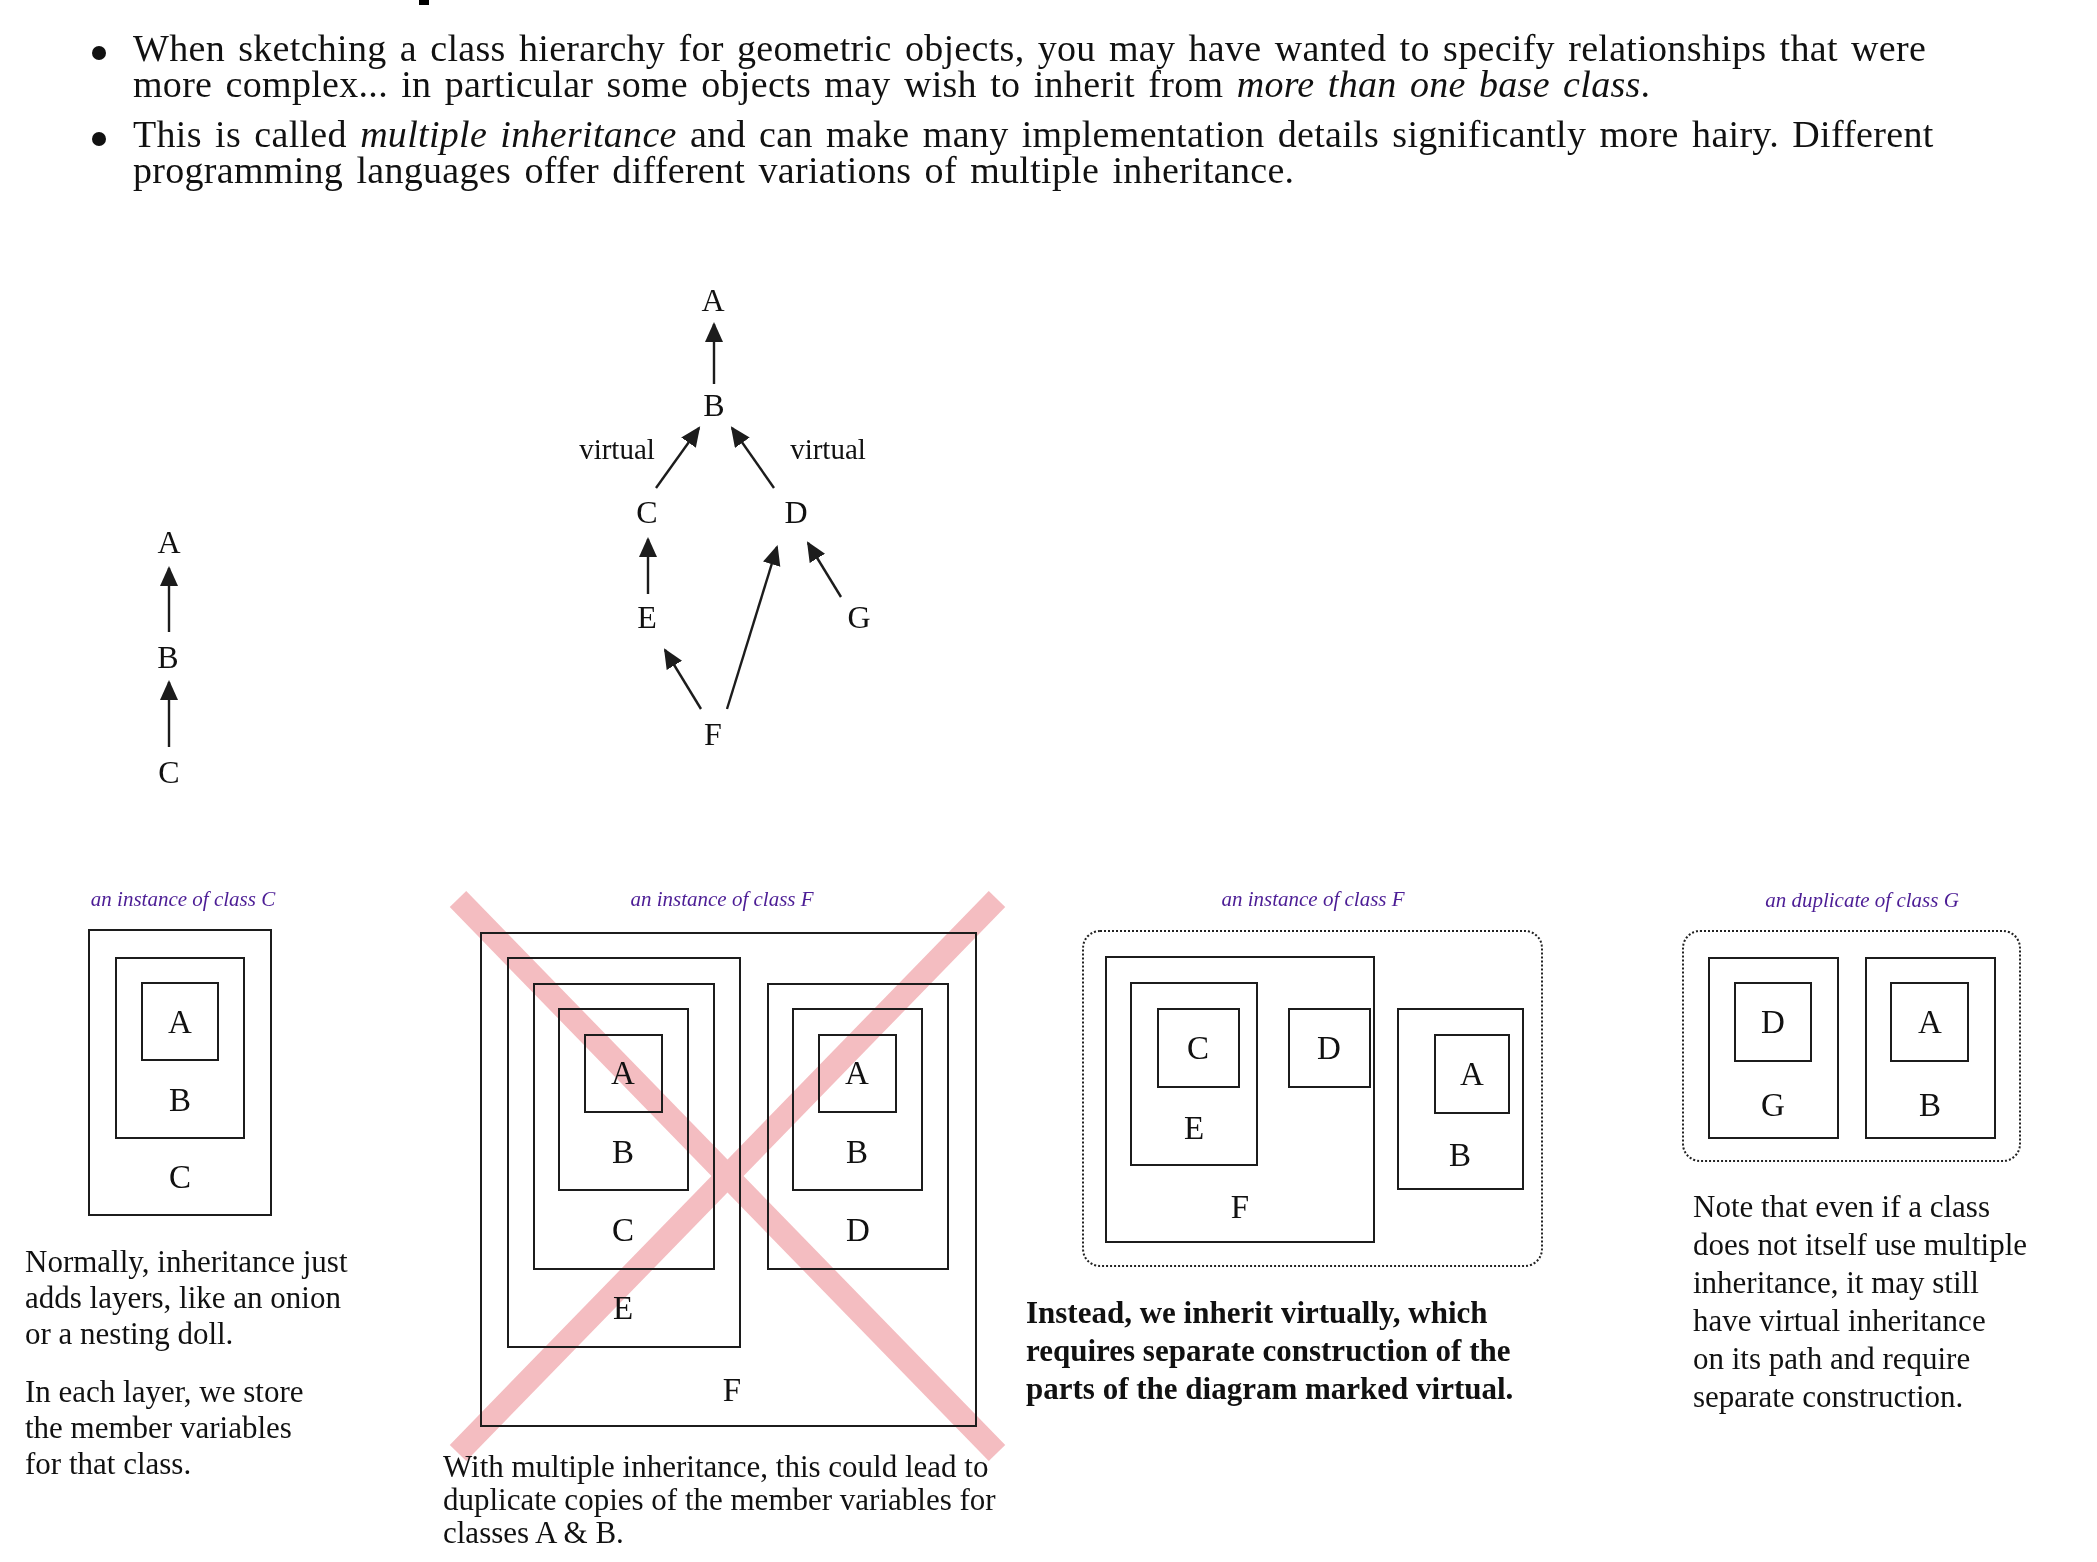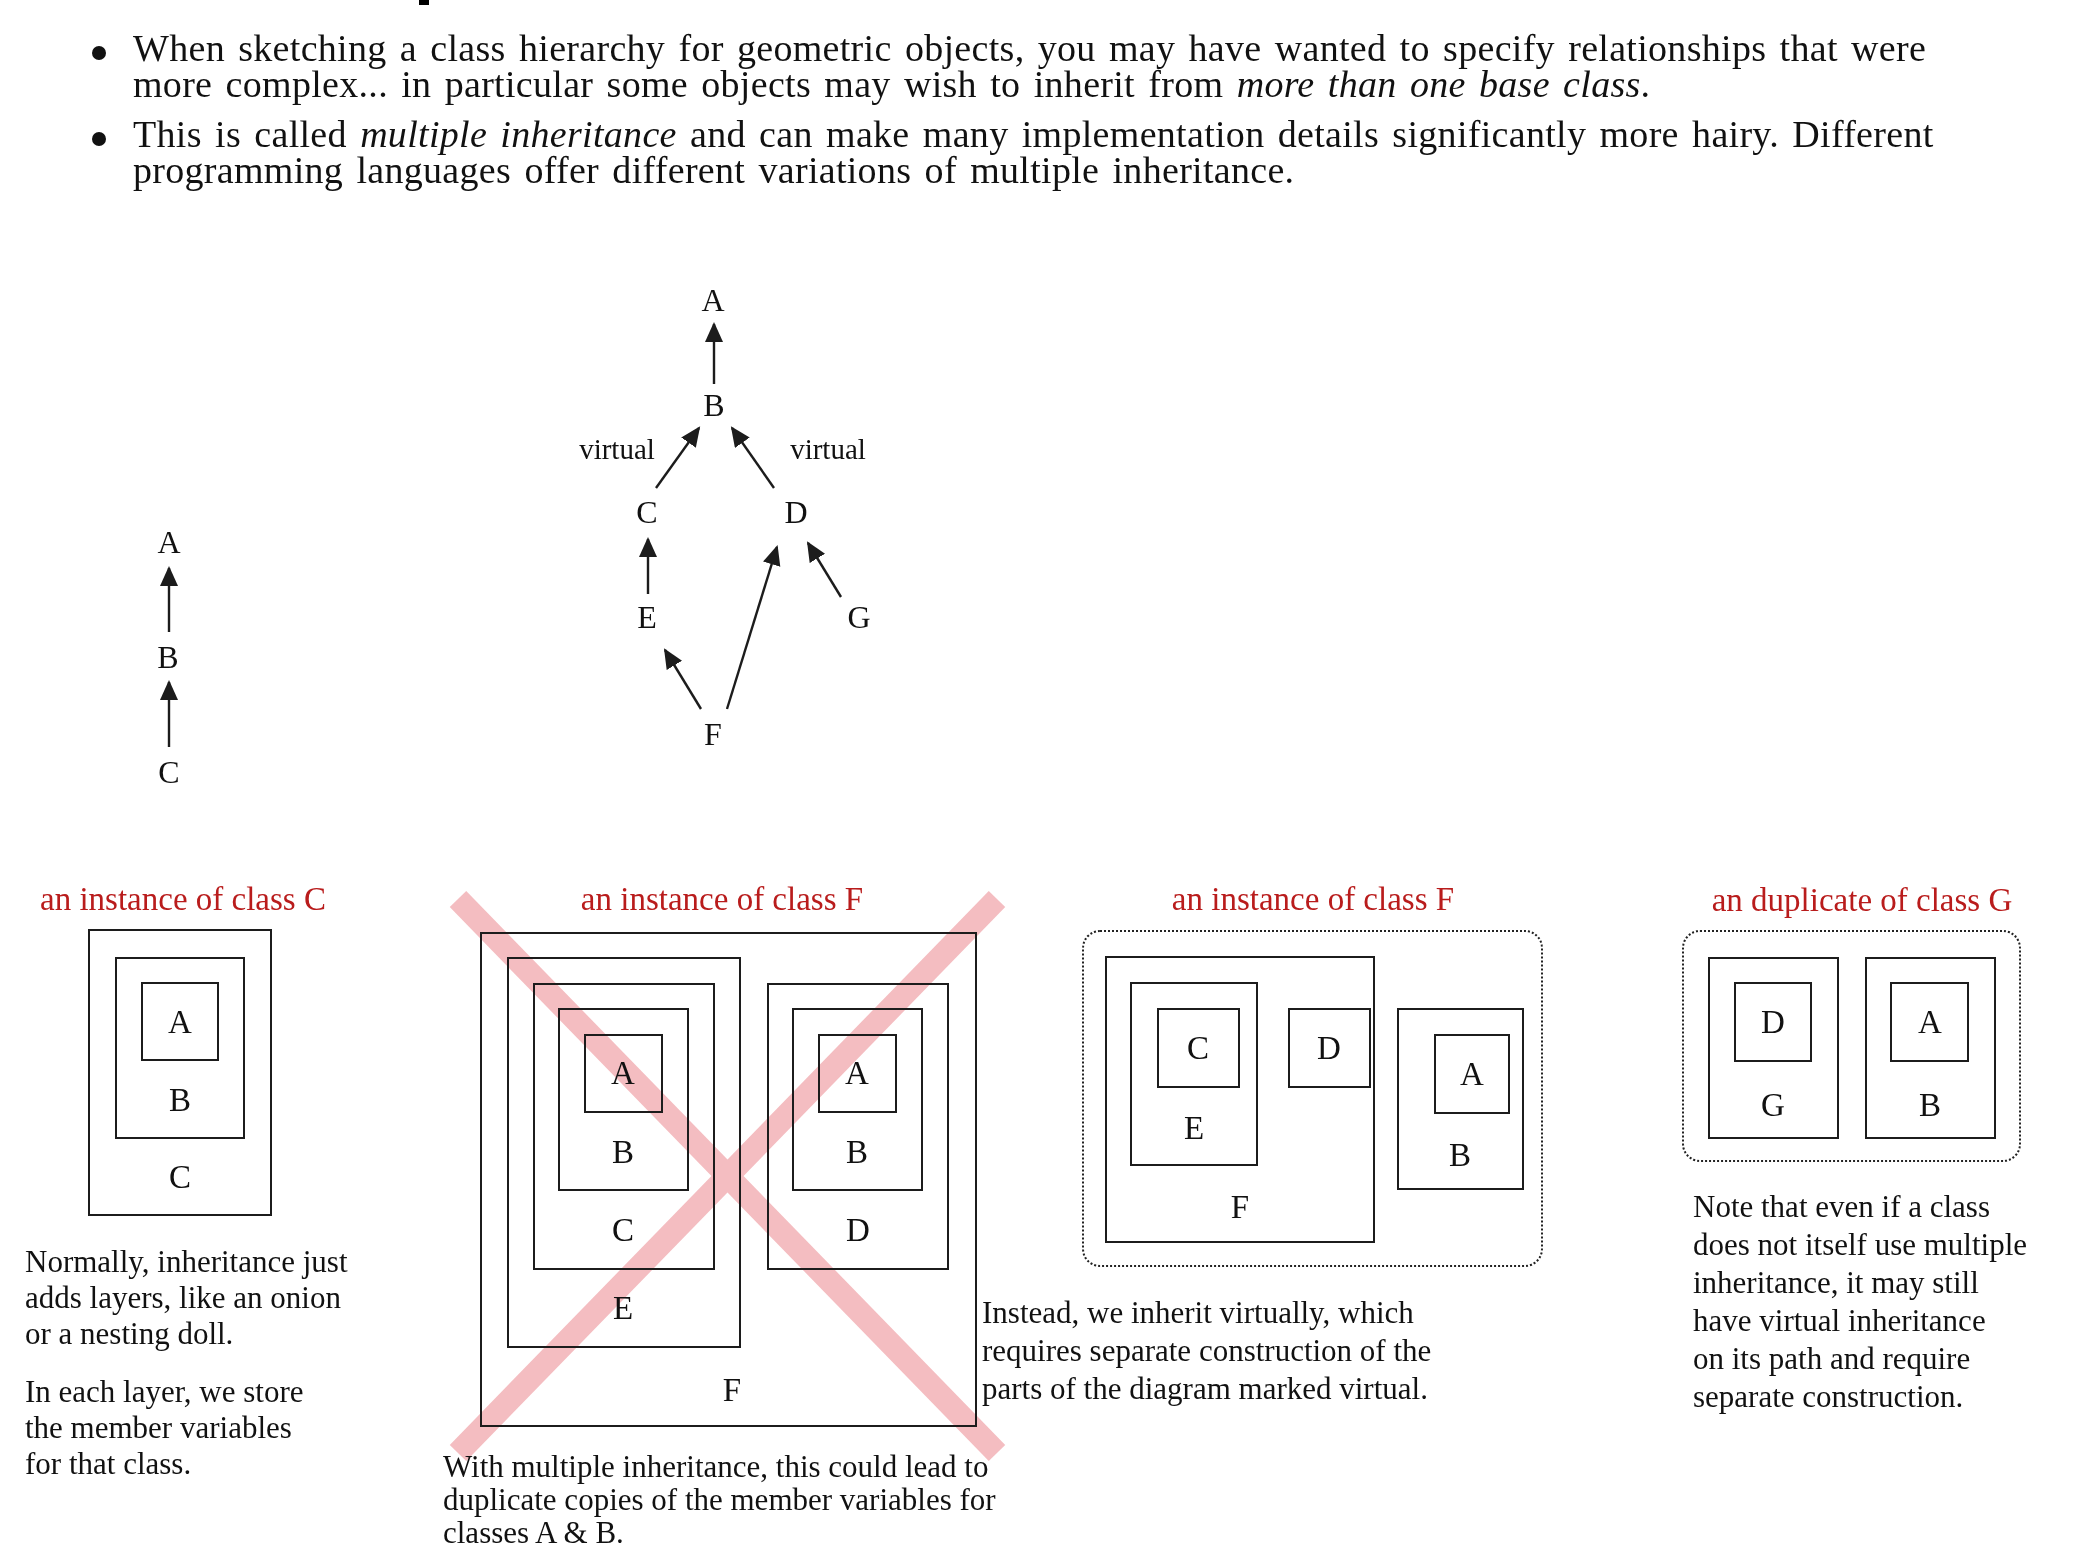--- a/index.html
+++ b/index.html
@@ -26,21 +26,21 @@
   .node{
     position:absolute;transform:translate(-50%,-50%);
     font-size:32px;line-height:32px;color:#111;
   }
   .virtual-label{
     position:absolute;transform:translate(-50%,-50%);
     font-size:29px;color:#111;
   }
   .inst-title{
     position:absolute;transform:translate(-50%,-50%);
-    font-size:33px;white-space:nowrap;color:#b91c1c;
+    font-style:italic;font-size:21px;white-space:nowrap;color:#4c1d95;
   }
   .box{
     position:absolute;border:2px solid #1c1c1c;background:transparent;
     box-sizing:border-box;z-index:1;
   }
   .dotted-box{
     position:absolute;border:2.5px dotted #222;border-radius:18px;
     background:transparent;box-sizing:border-box;
   }
   .box-label{
@@ -166,21 +166,21 @@
 
   <div class="caption lh36" style="left:25px;top:1244px;width:420px;">Normally, inheritance just
 adds layers, like an onion
 or a nesting doll.</div>
   <div class="caption lh36" style="left:25px;top:1374px;width:420px;">In each layer, we store
 the member variables
 for that class.</div>
   <div class="caption lh33" style="left:443px;top:1450px;width:680px;">With multiple inheritance, this could lead to
 duplicate copies of the member variables for
 classes A &amp; B.</div>
-  <div class="caption lh38" style="left:982px;top:1294px;width:620px;">Instead, we inherit virtually, which
+  <div class="caption lh38" style="left:1026px;top:1294px;width:620px;font-weight:bold;">Instead, we inherit virtually, which
 requires separate construction of the
 parts of the diagram marked virtual.</div>
   <div class="caption lh38" style="left:1693px;top:1188px;width:420px;">Note that even if a class
 does not itself use multiple
 inheritance, it may still
 have virtual inheritance
 on its path and require
 separate construction.</div>
 
 </div>

